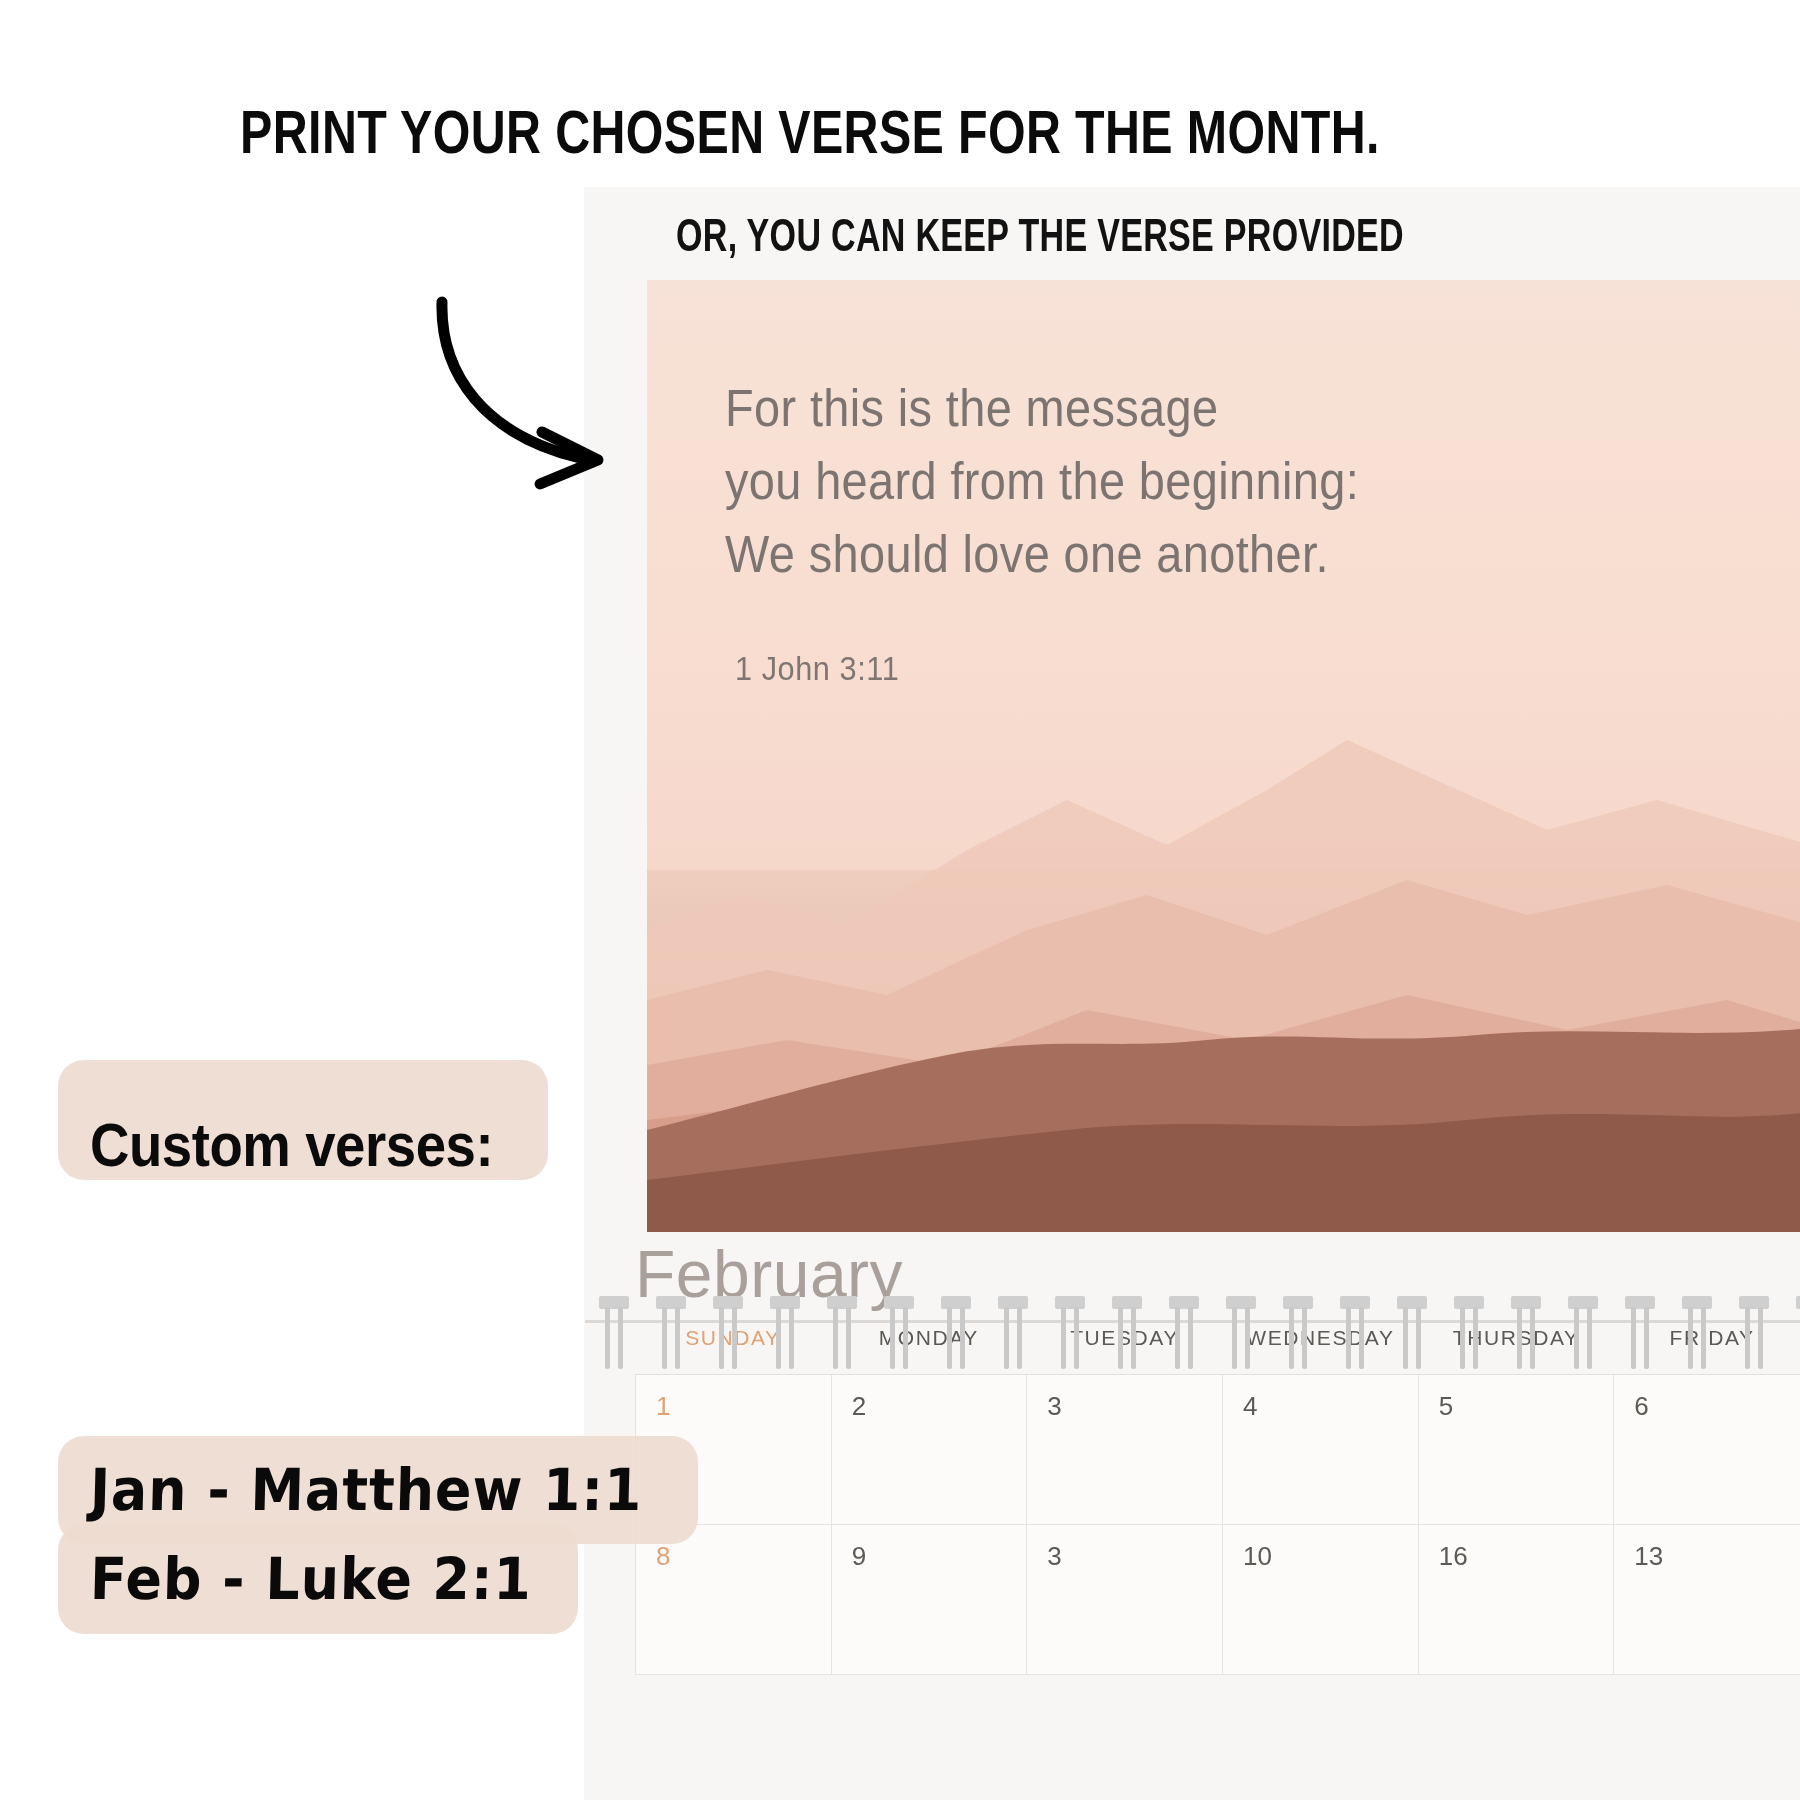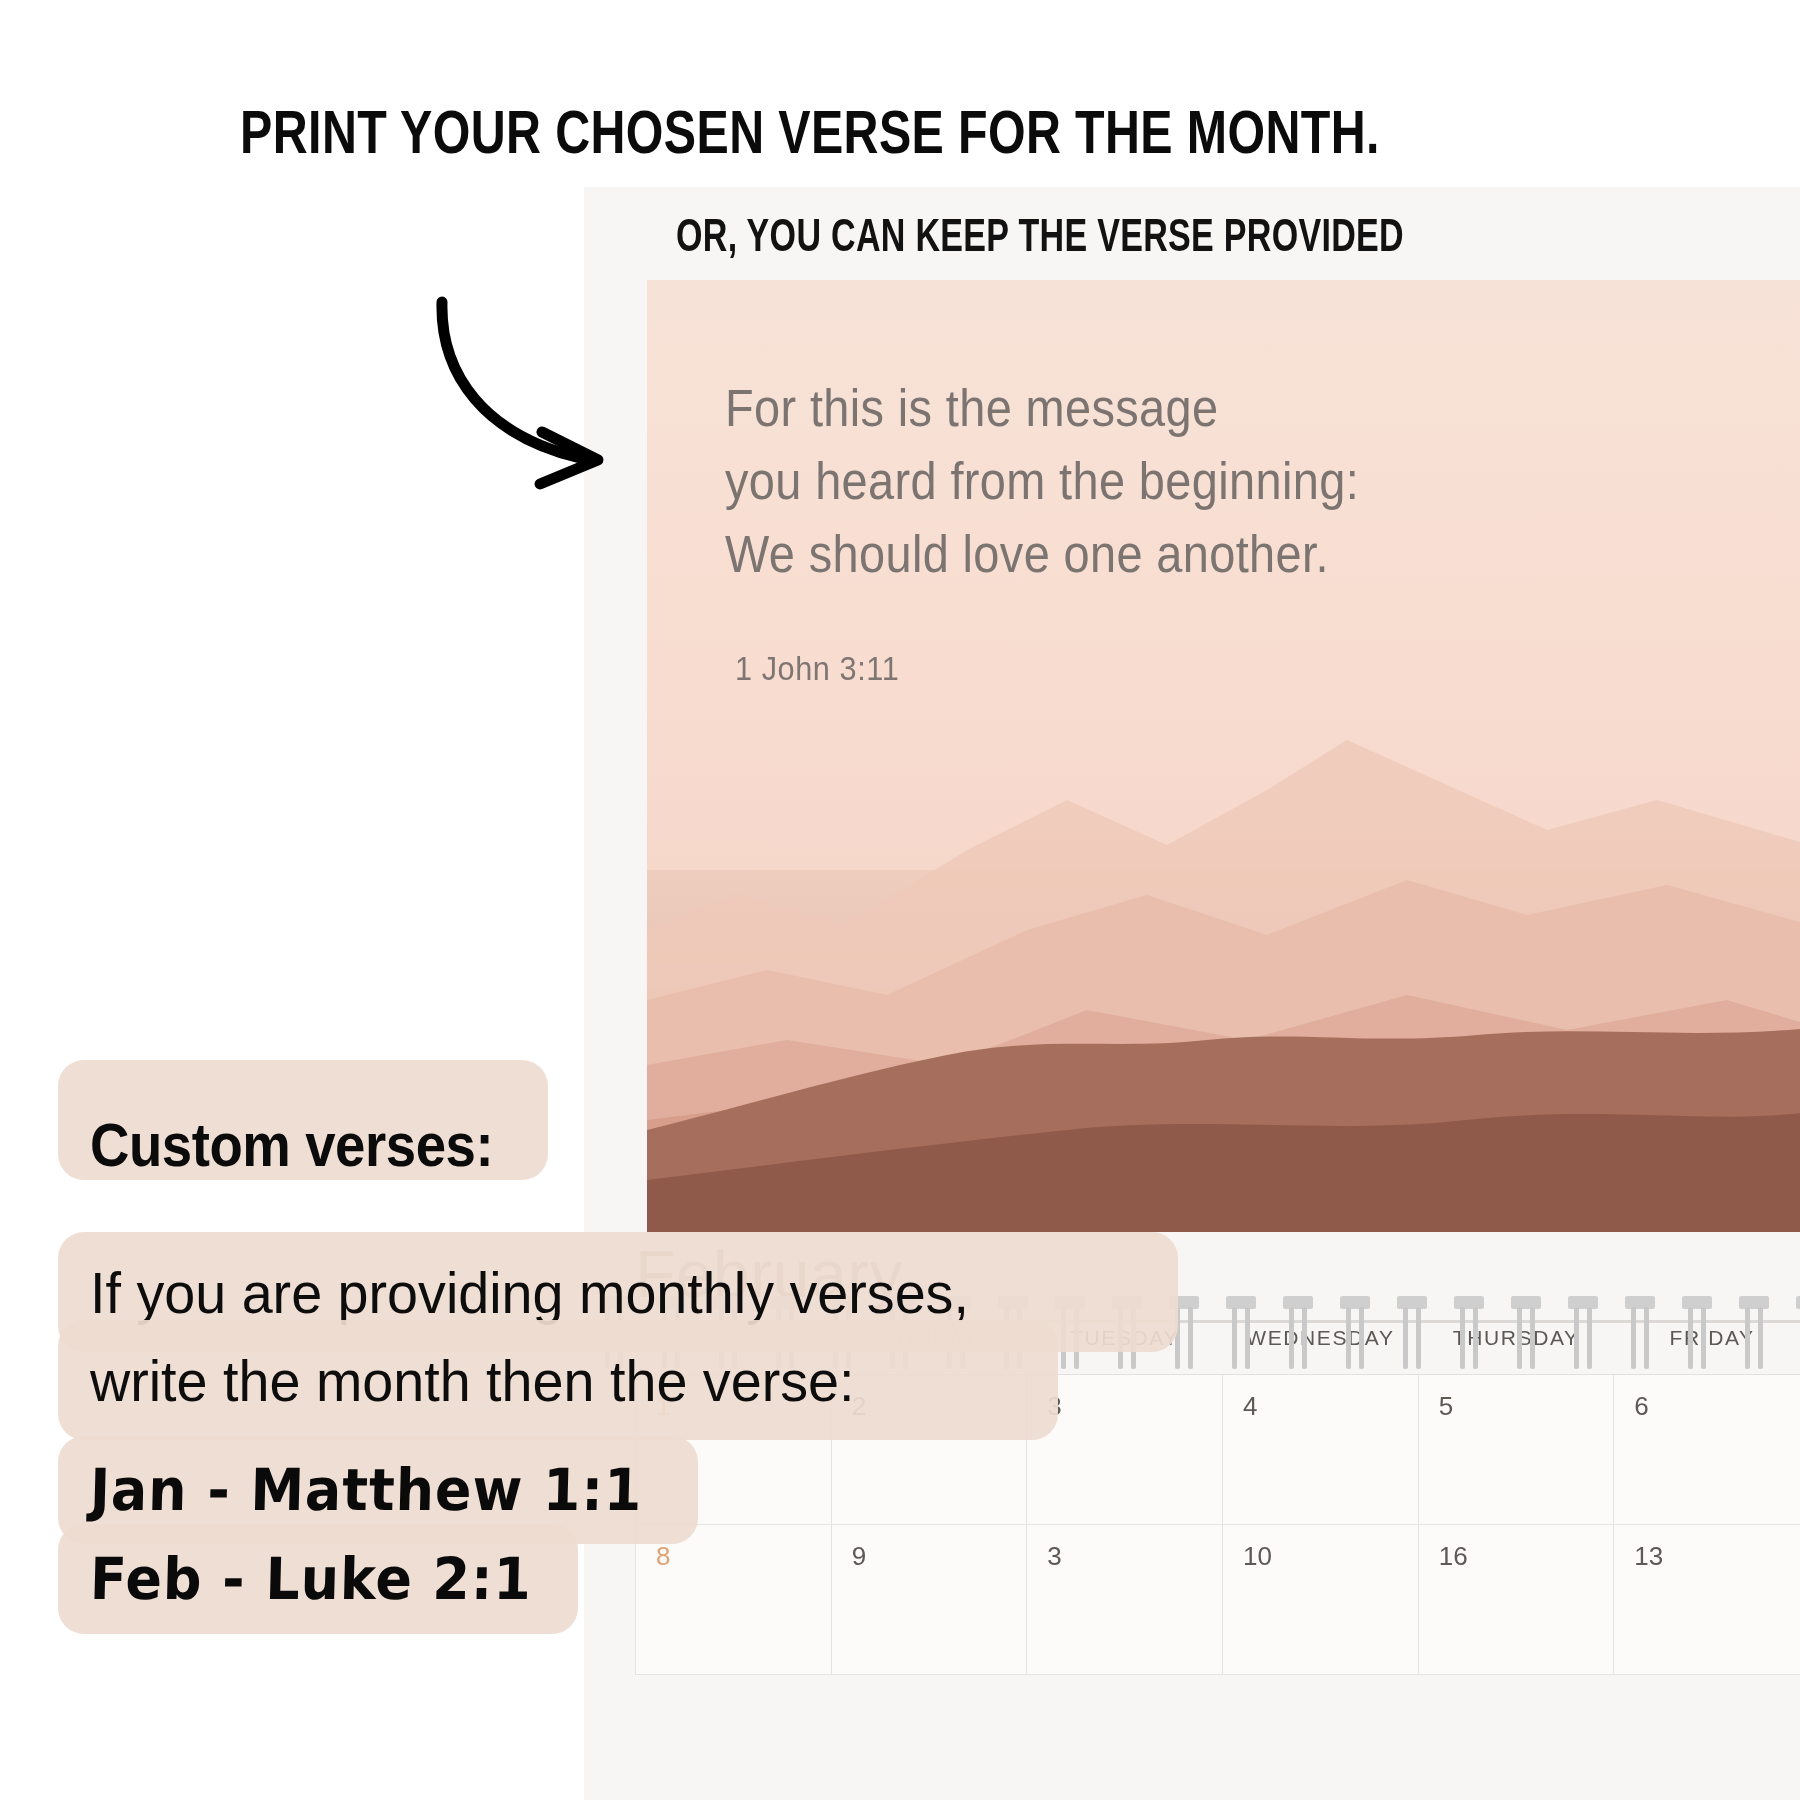--- a/index.html
+++ b/index.html
@@ -404,27 +404,21 @@
 
   <svg class="arrow" viewBox="0 0 260 220">
     <path d="M12,22 C10,95 55,155 150,178" stroke="#000" stroke-width="11" fill="none" stroke-linecap="round"></path>
     <path d="M112,152 L168,180 L110,204" stroke="#000" stroke-width="11" fill="none" stroke-linecap="round" stroke-linejoin="round"></path>
   </svg>
 
   <div class="pinkbox box-title">
     <span>Custom verses:</span>
   </div>
 
-  <div class="pinkbox box-body">
-    <span class="body-text">If you are providing monthly verses,</span>
-  </div>
-
-  <div class="pinkbox box-body2">
-    <span class="body-text">write the month then the verse:</span>
-  </div>
+
 
   <div class="pinkbox box-hand1">
     <span class="hand-text">Jan - Matthew 1:1</span>
   </div>
 
   <div class="pinkbox box-hand2">
     <span class="hand-text">Feb - Luke 2:1</span>
   </div>
 
 </div>

